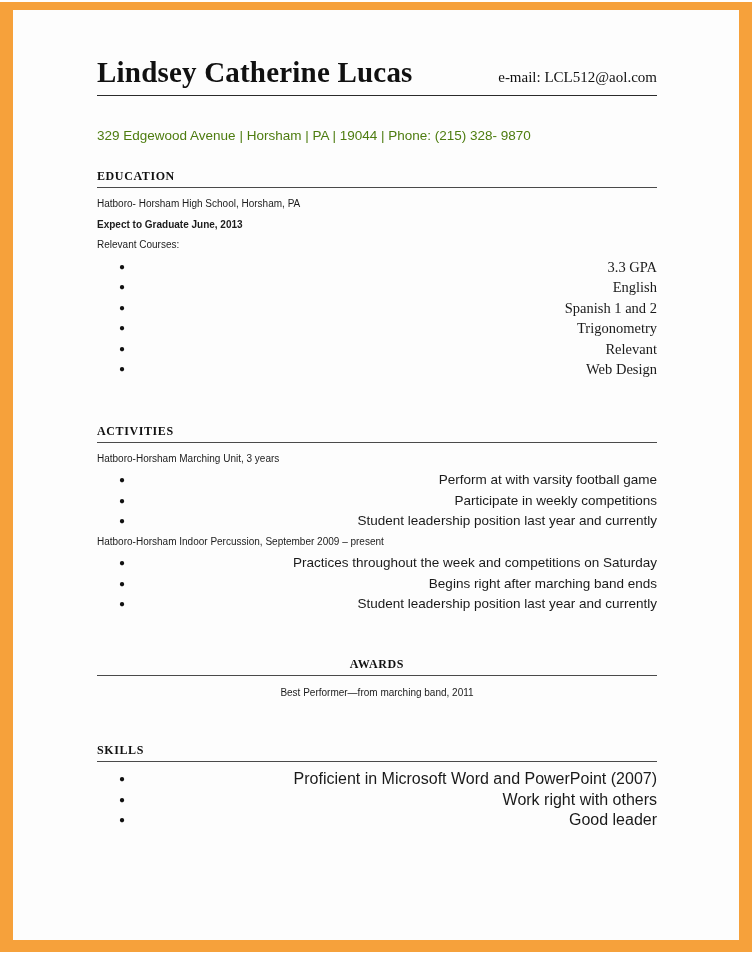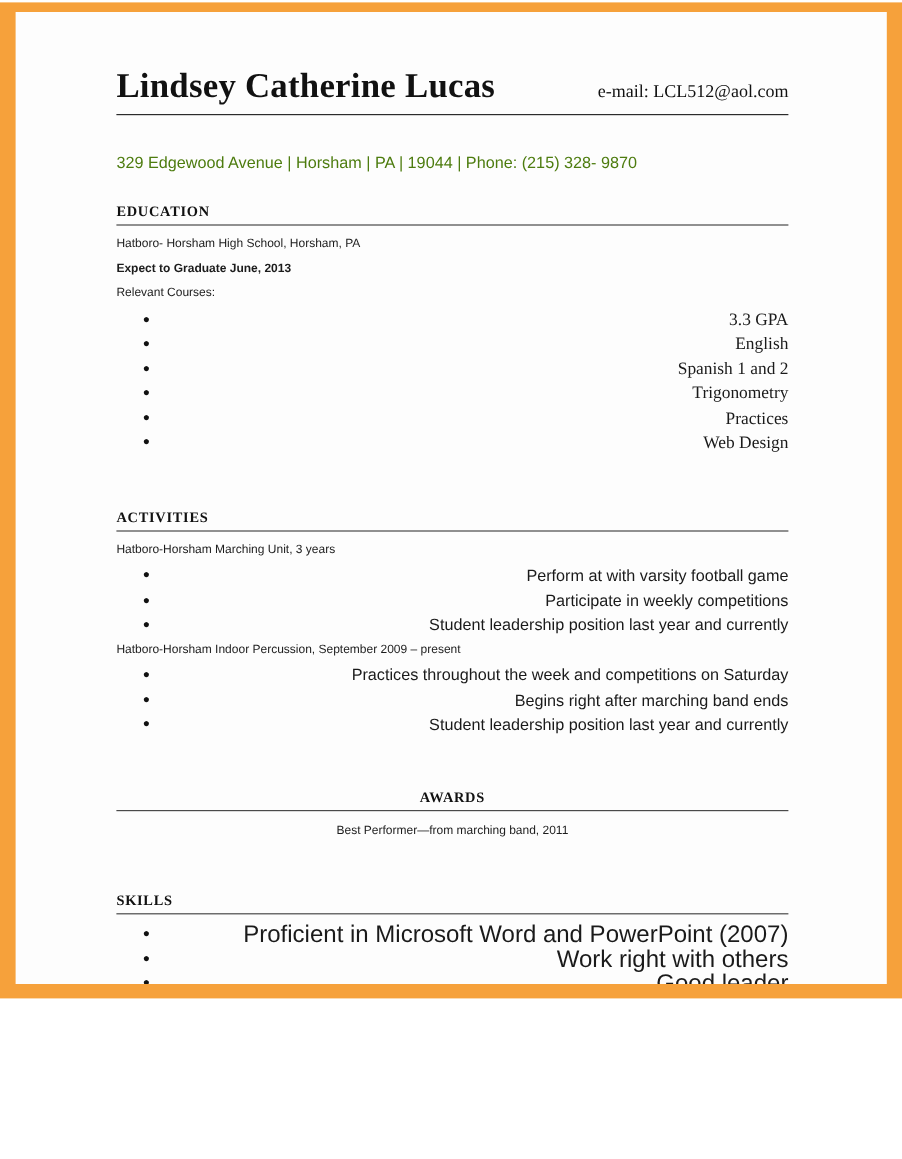--- a/index.html
+++ b/index.html
@@ -7,21 +7,21 @@
   body {
     width: 752px;
     height: 966px;
     position: relative;
     font-family: "Liberation Sans", sans-serif;
     color: #1a1a1a;
   }
   .frame {
     position: absolute;
     top: 2px; left: 0; right: 0;
-    height: 830px;
+    height: 950px;
     background: #f6a13b;
     padding: 8px 13px 12px 13px;
   }
   .paper {
     width: 100%;
     height: 100%;
     background: #fdfdfd;
     overflow: hidden;
     padding: 46px 82px 20px 84px;
   }
@@ -86,21 +86,21 @@
     font-size: 10px;
     line-height: 20.5px;
     color: #111;
   }
   .serif-bullets li {
     font-family: "Liberation Serif", serif;
     font-size: 14.5px;
   }
   .sans-bullets li { font-size: 13.5px; }
   .skills-bullets li {
-    font-size: 20px;
+    font-size: 16px;
     line-height: 24px;
   }
   .skills-bullets li::before { line-height: 24px; font-size: 10.5px; left: 26px; }
   .skills-bullets li { padding-left: 52px; }
   
   .sec-education { margin-top: 26px; }
   .edu-body { padding-top: 6px; }
   .sec-activities { margin-top: 44px; }
   .act-body { padding-top: 6px; }
   .sec-awards { margin-top: 42px; text-align: center; }
@@ -125,21 +125,21 @@
       <div class="section-heading">EDUCATION</div>
       <div class="edu-body">
         <div class="body-line">Hatboro- Horsham High School, Horsham, PA</div>
         <div class="body-line bold">Expect to Graduate June, 2013</div>
         <div class="body-line">Relevant Courses:</div>
         <ul class="bullets serif-bullets">
           <li>3.3 GPA</li>
           <li>English</li>
           <li>Spanish 1 and 2</li>
           <li>Trigonometry</li>
-          <li>Practices</li>
+          <li>Relevant</li>
           <li>Web Design</li>
         </ul>
       </div>
     </div>
 
     <div class="section sec-activities">
       <div class="section-heading">ACTIVITIES</div>
       <div class="act-body">
         <div class="body-line">Hatboro-Horsham Marching Unit, 3 years</div>
         <ul class="bullets sans-bullets">

